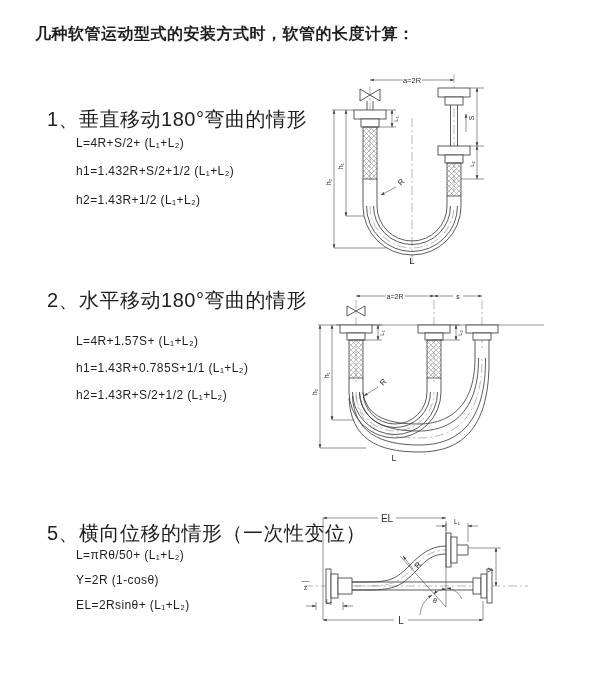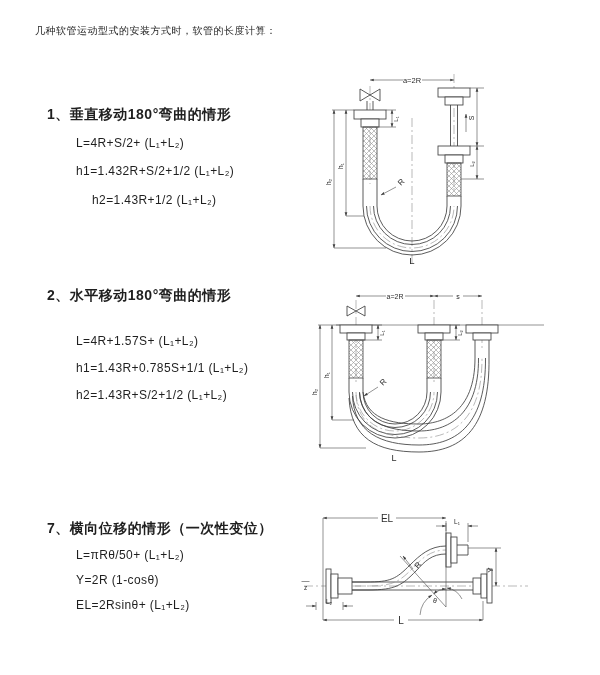--- a/index.html
+++ b/index.html
@@ -1,51 +1,51 @@
 <!DOCTYPE html>
 <html><head>
 <meta charset="utf-8">
 <style>
   html,body{margin:0;padding:0;}
   body{
     width:600px;height:675px;background:#ffffff;position:relative;overflow:hidden;
     font-family:"Liberation Sans","DejaVu Sans",sans-serif;color:#1f1f1f;
   }
   .abs{position:absolute;}
-  .title{font-size:10px;font-weight:normal;letter-spacing:.5px;}
-  .sec-head{font-size:14px;font-weight:bold;letter-spacing:.5px;}
+  .title{font-size:16px;font-weight:bold;letter-spacing:.5px;}
+  .sec-head{font-size:20px;font-weight:normal;letter-spacing:.5px;}
   .formula{font-size:12px;letter-spacing:.4px;}
   svg{display:block;}
   svg text{font-family:"Liberation Sans","DejaVu Sans",sans-serif;fill:#2b2b2b;}
   .dline{stroke:#3f3f3f;stroke-width:.85;fill:none;}
   .dimline{stroke:#4a4a4a;stroke-width:.6;fill:none;}
   .cline{stroke:#8a8a8a;stroke-width:.6;fill:none;stroke-dasharray:9 3 2 3;}
   .plate{fill:#ffffff;stroke:#3f3f3f;stroke-width:.85;}
 </style>
 </head>
 <body>
 
 <div class="abs title" style="left:35px;top:24px;">几种软管运动型式的安装方式时，软管的长度计算：</div>
 
 <div>
   <div class="abs sec-head" style="left:47px;top:106px;">1、垂直移动180°弯曲的情形</div>
   <div class="abs formula" style="left:76px;top:136px;">L=4R+S/2+ (L₁+L₂)</div>
   <div class="abs formula" style="left:76px;top:164px;">h1=1.432R+S/2+1/2 (L₁+L₂)</div>
-  <div class="abs formula" style="left:92px;top:193px;">h2=1.43R+1/2 (L₁+L₂)</div>
+  <div class="abs formula" style="left:76px;top:193px;">h2=1.43R+1/2 (L₁+L₂)</div>
 </div>
 
 <div>
   <div class="abs sec-head" style="left:47px;top:287px;">2、水平移动180°弯曲的情形</div>
   <div class="abs formula" style="left:76px;top:334px;">L=4R+1.57S+ (L₁+L₂)</div>
   <div class="abs formula" style="left:76px;top:361px;">h1=1.43R+0.785S+1/1 (L₁+L₂)</div>
   <div class="abs formula" style="left:76px;top:388px;">h2=1.43R+S/2+1/2 (L₁+L₂)</div>
 </div>
 
 <div>
-  <div class="abs sec-head" style="left:47px;top:520px;">7、横向位移的情形（一次性变位）</div>
+  <div class="abs sec-head" style="left:47px;top:520px;">5、横向位移的情形（一次性变位）</div>
   <div class="abs formula" style="left:76px;top:548px;">L=πRθ/50+ (L₁+L₂)</div>
   <div class="abs formula" style="left:76px;top:573px;text-align:center;">Y=2R (1-cosθ)</div>
   <div class="abs formula" style="left:76px;top:598px;">EL=2Rsinθ+ (L₁+L₂)</div>
 </div>
 
 <svg class="abs" style="left:314px;top:66px;" width="265" height="202" viewBox="0 0 265 202">
   <defs>
     <pattern id="braid1" patternUnits="userSpaceOnUse" width="5" height="5">
       <path d="M0 5 L5 0 M0 0 L5 5" stroke="#8d8d8d" stroke-width="0.55"></path>
     </pattern>

